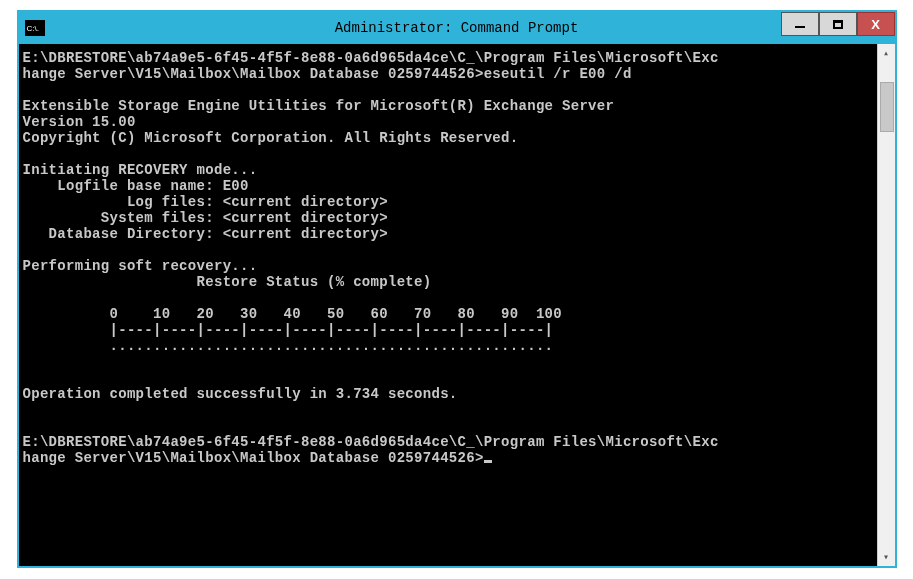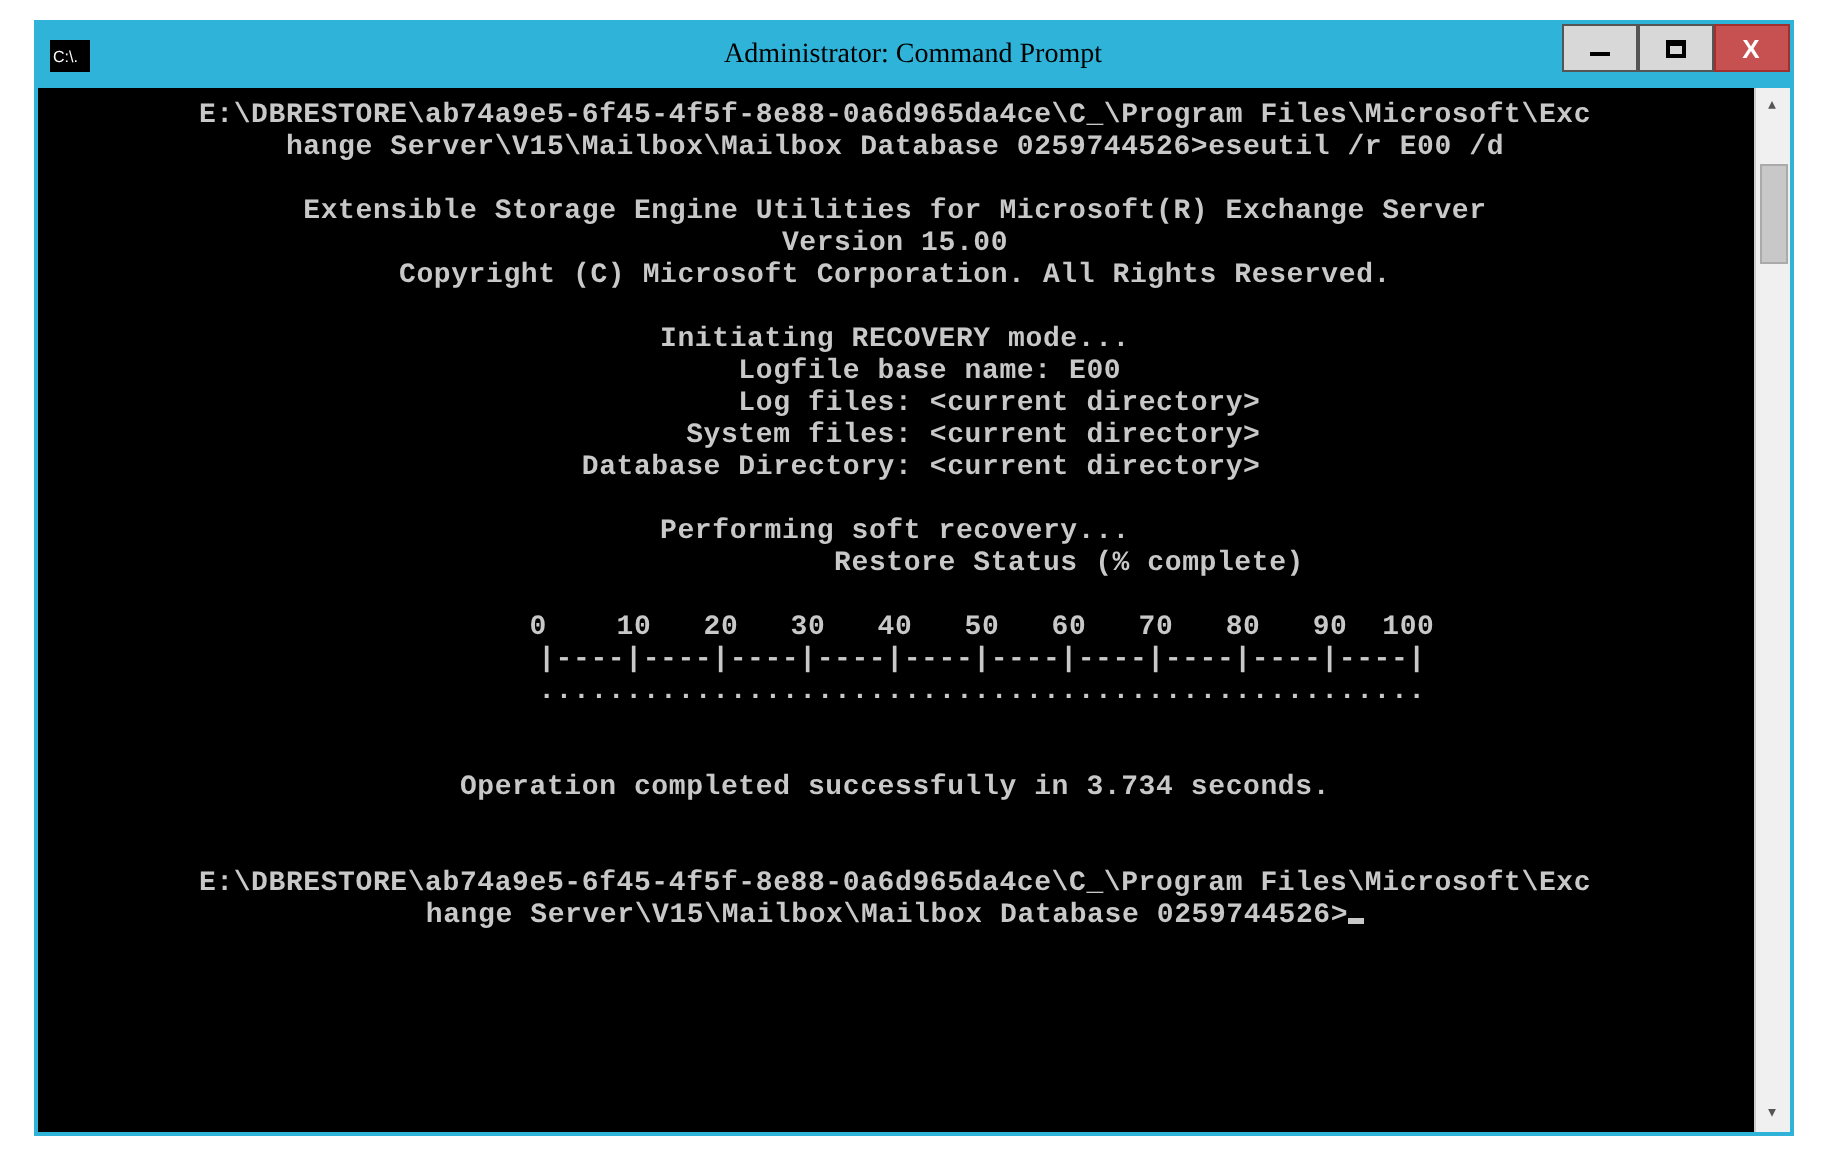--- a/index.html
+++ b/index.html
@@ -34,21 +34,21 @@
       align-items: center;
       justify-content: flex-start;
       padding-left: 2px;
       font-family: sans-serif;
     }
     .title-text {
       position: absolute;
       left: 50%;
       transform: translateX(-50%);
       color: #000;
-      font-family: Liberation Serif, serif;
+      font-family: Liberation Mono, monospace;
       font-size: 14px;
     }
     .window-controls {
       position: absolute;
       right: 0;
       top: 0;
       display: flex;
       height: 24px;
     }
     .ctrl-btn {
@@ -67,21 +67,20 @@
     .ctrl-btn.close {
       background: #c75050;
       color: #fff;
       border-color: #a03030;
     }
     .min-line { width: 10px; height: 2px; background: #000; margin-top: 6px;}
     .max-box { width: 10px; height: 9px; border: 2px solid #000; border-top-width: 3px;}
     .console-wrap {
       display: flex;
       background: #1d4ed8;
-      text-align: center;
     }
     .console {
       background: #000;
       color: #c8c8c8;
       font-size: 14px;
       line-height: 16px;
       padding: 6px 4px 4px 4px;
       white-space: pre;
       flex: 1;
       height: 522px;

